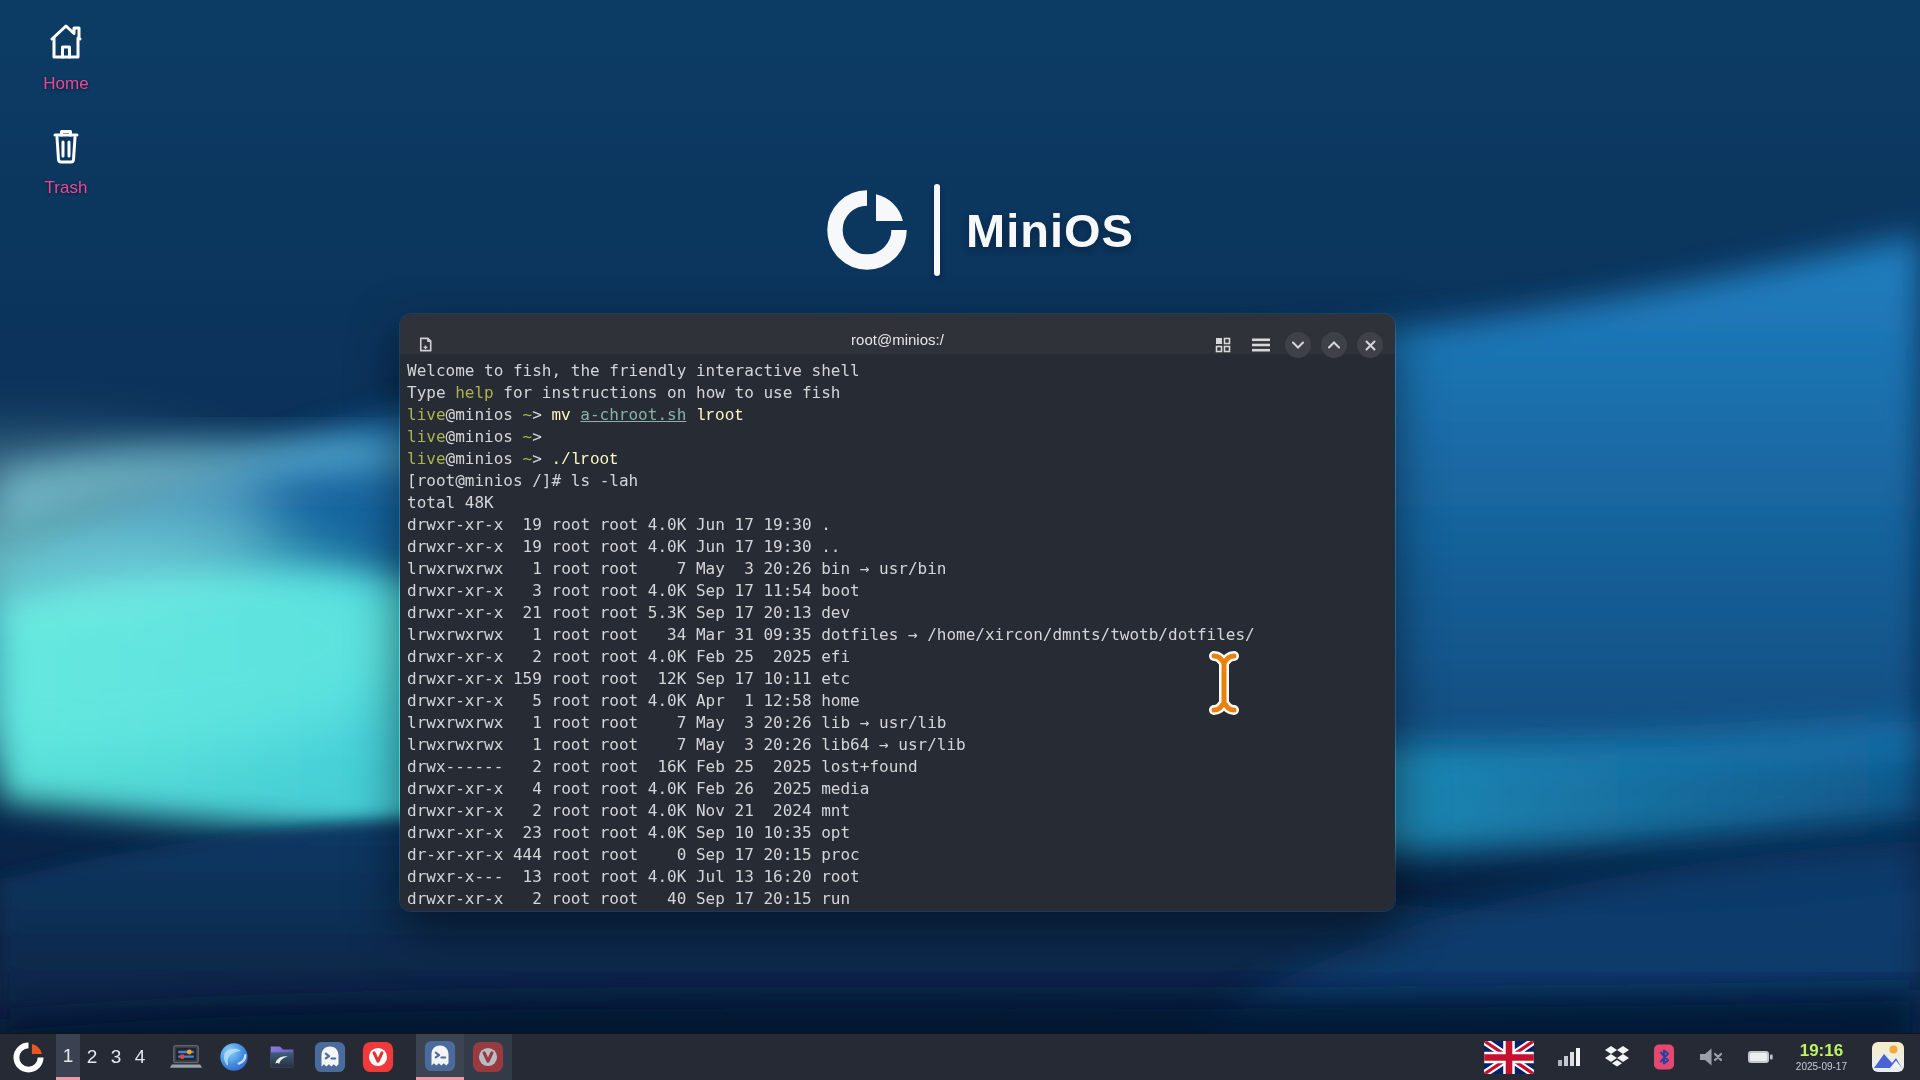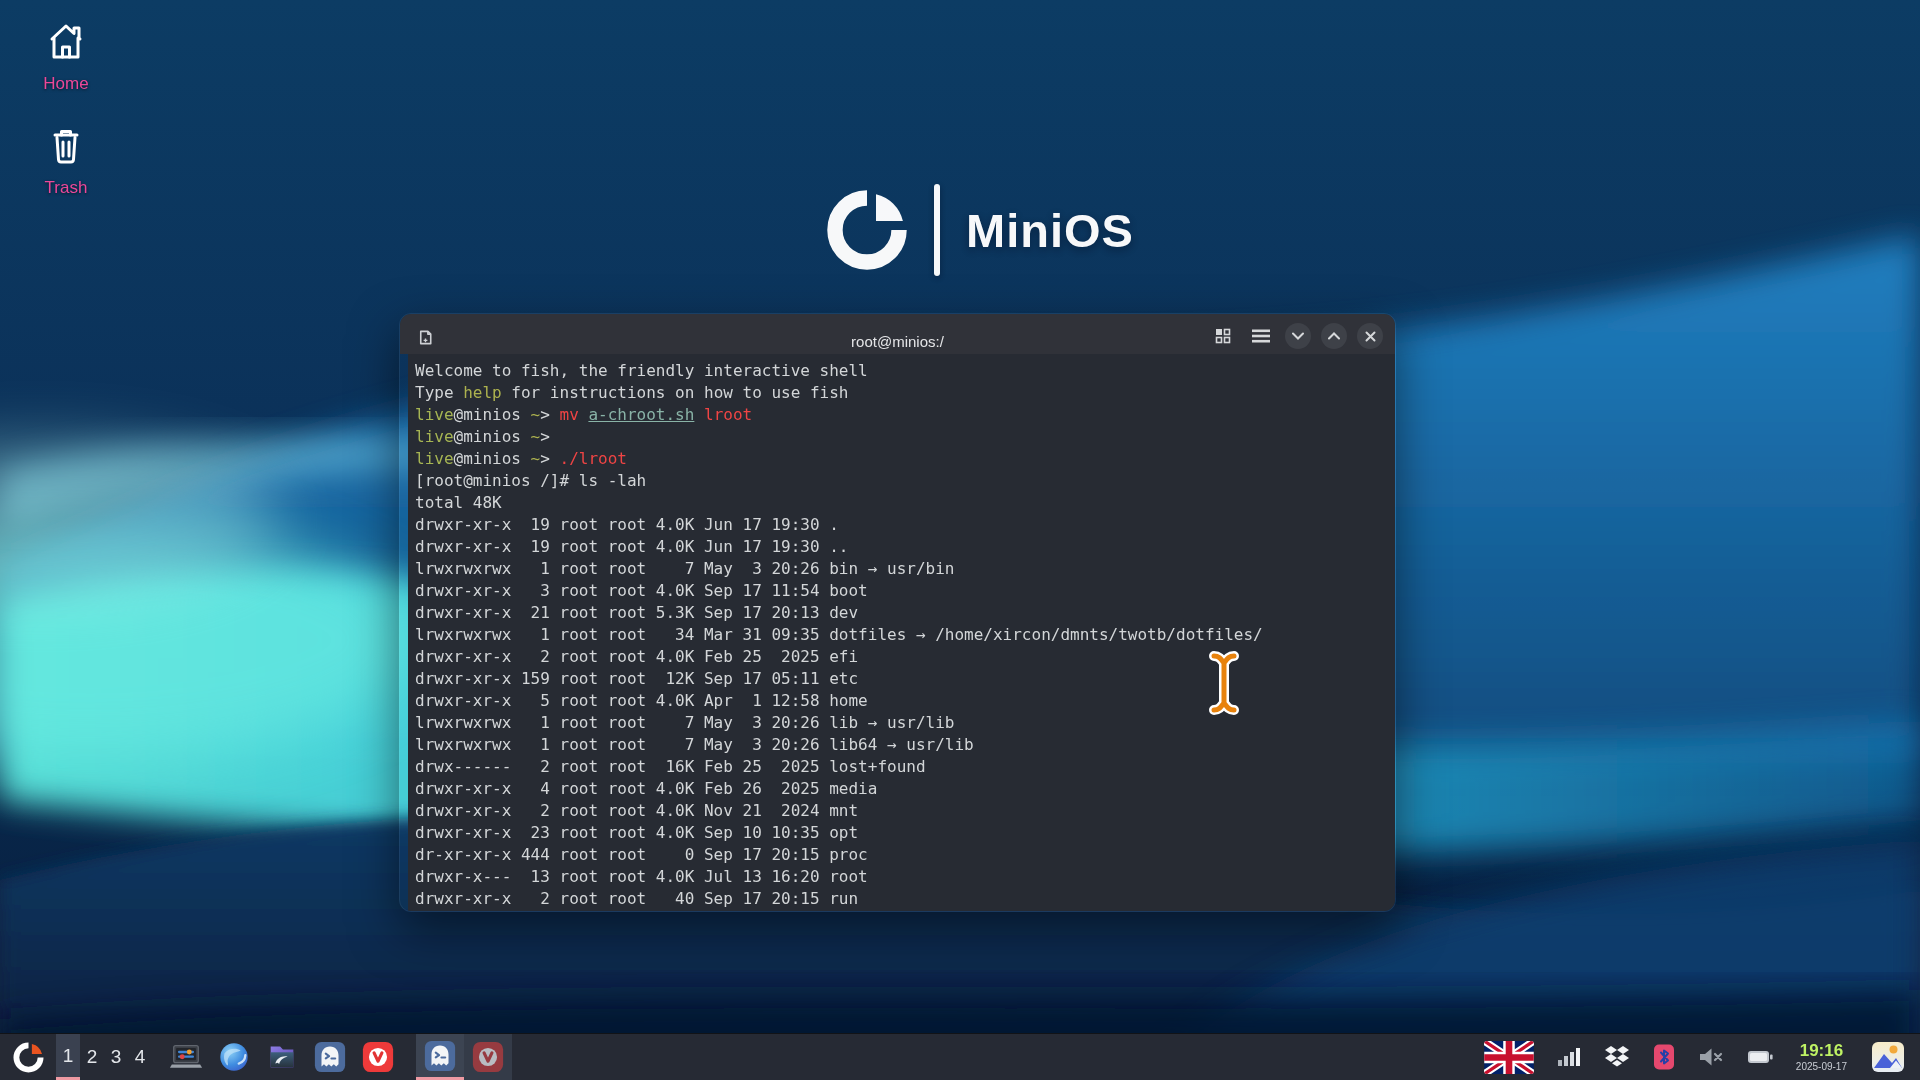--- a/index.html
+++ b/index.html
@@ -17,34 +17,34 @@
 
   
   .watermark { position:absolute; left:826px; top:184px; display:flex; align-items:center; gap:26px; opacity:.97; }
   .wm-divider { width:6px; height:92px; background:#ffffff; border-radius:3px; box-shadow:0 2px 6px rgba(0,10,30,.4); }
   .wm-text { color:#ffffff; font-size:47px; font-weight:bold; letter-spacing:1px; text-shadow:0 3px 8px rgba(0,10,30,.45); }
 
   
   .terminal { position:absolute; left:399px; top:313px; width:997px; height:599px;
     border-radius:12px; overflow:hidden; box-shadow:0 18px 48px rgba(0,0,0,.5);
     border:1px solid rgba(255,255,255,.06); }
-  .titlebar { height:40px; background:#303239; display:flex; align-items:flex-end; padding:4px 12px; position:relative; }
+  .titlebar { height:40px; background:#303239; display:flex; align-items:flex-start; padding:17px 12px; position:relative; }
   .tb-newtab { width:26px; height:26px; display:flex; align-items:center; justify-content:center;
     background:transparent; border:none; cursor:pointer; }
   .tb-title { position:absolute; left:0; right:0; text-align:center; color:#e4e5e7; font-size:15px; pointer-events:none; }
   .tb-actions { margin-left:auto; display:flex; align-items:center; gap:10px; z-index:2; }
   .tb-flat { width:28px; height:28px; display:flex; align-items:center; justify-content:center; background:transparent; border:none; cursor:pointer; }
   .tb-circ { width:26px; height:26px; border-radius:50%; background:#3e4148; display:flex; align-items:center; justify-content:center; border:none; cursor:pointer; }
   .term-body { height:559px; background:#272b33; padding:6px 0 0 7px; overflow:hidden;
-    font-family:"DejaVu Sans Mono", monospace; font-size:16px; line-height:22px;margin-left:8px; }
+    font-family:"DejaVu Sans Mono", monospace; font-size:16px; line-height:22px; }
   .term-line { white-space:pre; height:22px; }
   .seg-fg  { color:#d3d6d8; }
   .seg-grn { color:#a6b553; }
   .seg-olv { color:#adb24f; }
-  .seg-cyn { color:#ef4444; }
+  .seg-cyn { color:#fef9c3;font-family:Liberation Mono, monospace; }
   .seg-lnk { color:#89b3a7; text-decoration:underline; }
 
   .ibeam { position:absolute; left:1206px; top:650px; pointer-events:none; }
 
   
   .taskbar { position:absolute; left:0; bottom:0; width:1920px; height:47px; background:#262a34;
     border-top:1px solid rgba(0,0,0,.55); display:flex; align-items:stretch; z-index:5; }
   .tb-left { display:flex; align-items:stretch; }
   .launcher { width:56px; display:flex; align-items:center; justify-content:center; background:transparent; border:none; cursor:pointer; }
   .workspaces { display:flex; align-items:stretch; margin-right:10px; }
@@ -188,21 +188,21 @@
         <div class="term-line"><span class="seg-grn">live</span><span class="seg-fg">@minios</span><span class="seg-olv"> ~</span><span class="seg-fg">&gt; </span><span class="seg-cyn">./lroot</span></div>
         <div class="term-line"><span class="seg-fg">[root@minios /]# ls -lah</span></div>
         <div class="term-line"><span class="seg-fg">total 48K</span></div>
         <div class="term-line"><span class="seg-fg">drwxr-xr-x  19 root root 4.0K Jun 17 19:30 .</span></div>
         <div class="term-line"><span class="seg-fg">drwxr-xr-x  19 root root 4.0K Jun 17 19:30 ..</span></div>
         <div class="term-line"><span class="seg-fg">lrwxrwxrwx   1 root root    7 May  3 20:26 bin → usr/bin</span></div>
         <div class="term-line"><span class="seg-fg">drwxr-xr-x   3 root root 4.0K Sep 17 11:54 boot</span></div>
         <div class="term-line"><span class="seg-fg">drwxr-xr-x  21 root root 5.3K Sep 17 20:13 dev</span></div>
         <div class="term-line"><span class="seg-fg">lrwxrwxrwx   1 root root   34 Mar 31 09:35 dotfiles → /home/xircon/dmnts/twotb/dotfiles/</span></div>
         <div class="term-line"><span class="seg-fg">drwxr-xr-x   2 root root 4.0K Feb 25  2025 efi</span></div>
-        <div class="term-line"><span class="seg-fg">drwxr-xr-x 159 root root  12K Sep 17 05:11 etc</span></div>
+        <div class="term-line"><span class="seg-fg">drwxr-xr-x 159 root root  12K Sep 17 10:11 etc</span></div>
         <div class="term-line"><span class="seg-fg">drwxr-xr-x   5 root root 4.0K Apr  1 12:58 home</span></div>
         <div class="term-line"><span class="seg-fg">lrwxrwxrwx   1 root root    7 May  3 20:26 lib → usr/lib</span></div>
         <div class="term-line"><span class="seg-fg">lrwxrwxrwx   1 root root    7 May  3 20:26 lib64 → usr/lib</span></div>
         <div class="term-line"><span class="seg-fg">drwx------   2 root root  16K Feb 25  2025 lost+found</span></div>
         <div class="term-line"><span class="seg-fg">drwxr-xr-x   4 root root 4.0K Feb 26  2025 media</span></div>
         <div class="term-line"><span class="seg-fg">drwxr-xr-x   2 root root 4.0K Nov 21  2024 mnt</span></div>
         <div class="term-line"><span class="seg-fg">drwxr-xr-x  23 root root 4.0K Sep 10 10:35 opt</span></div>
         <div class="term-line"><span class="seg-fg">dr-xr-xr-x 444 root root    0 Sep 17 20:15 proc</span></div>
         <div class="term-line"><span class="seg-fg">drwxr-x---  13 root root 4.0K Jul 13 16:20 root</span></div>
         <div class="term-line"><span class="seg-fg">drwxr-xr-x   2 root root   40 Sep 17 20:15 run</span></div>

